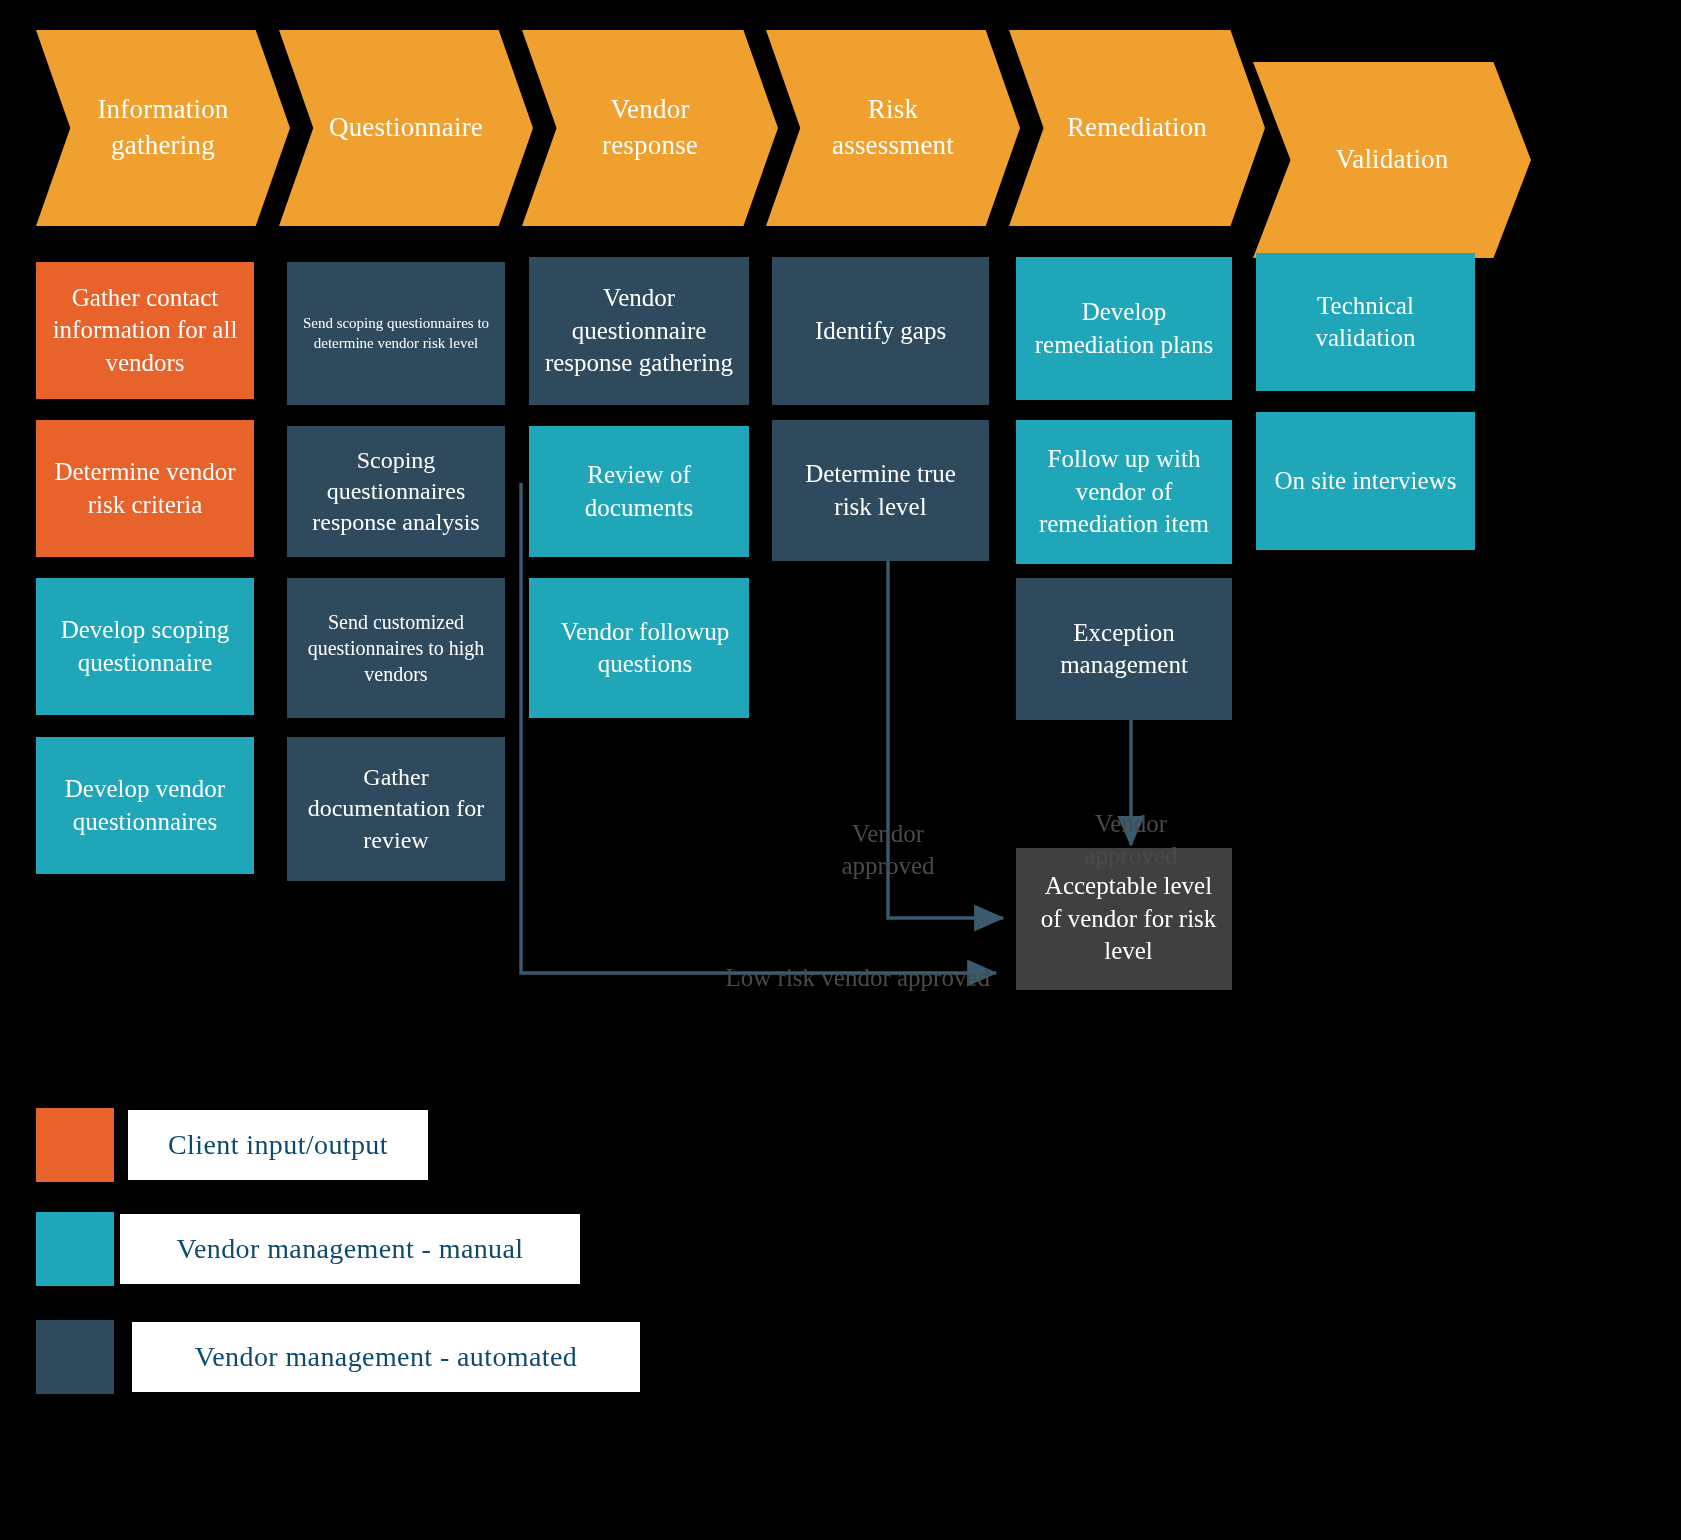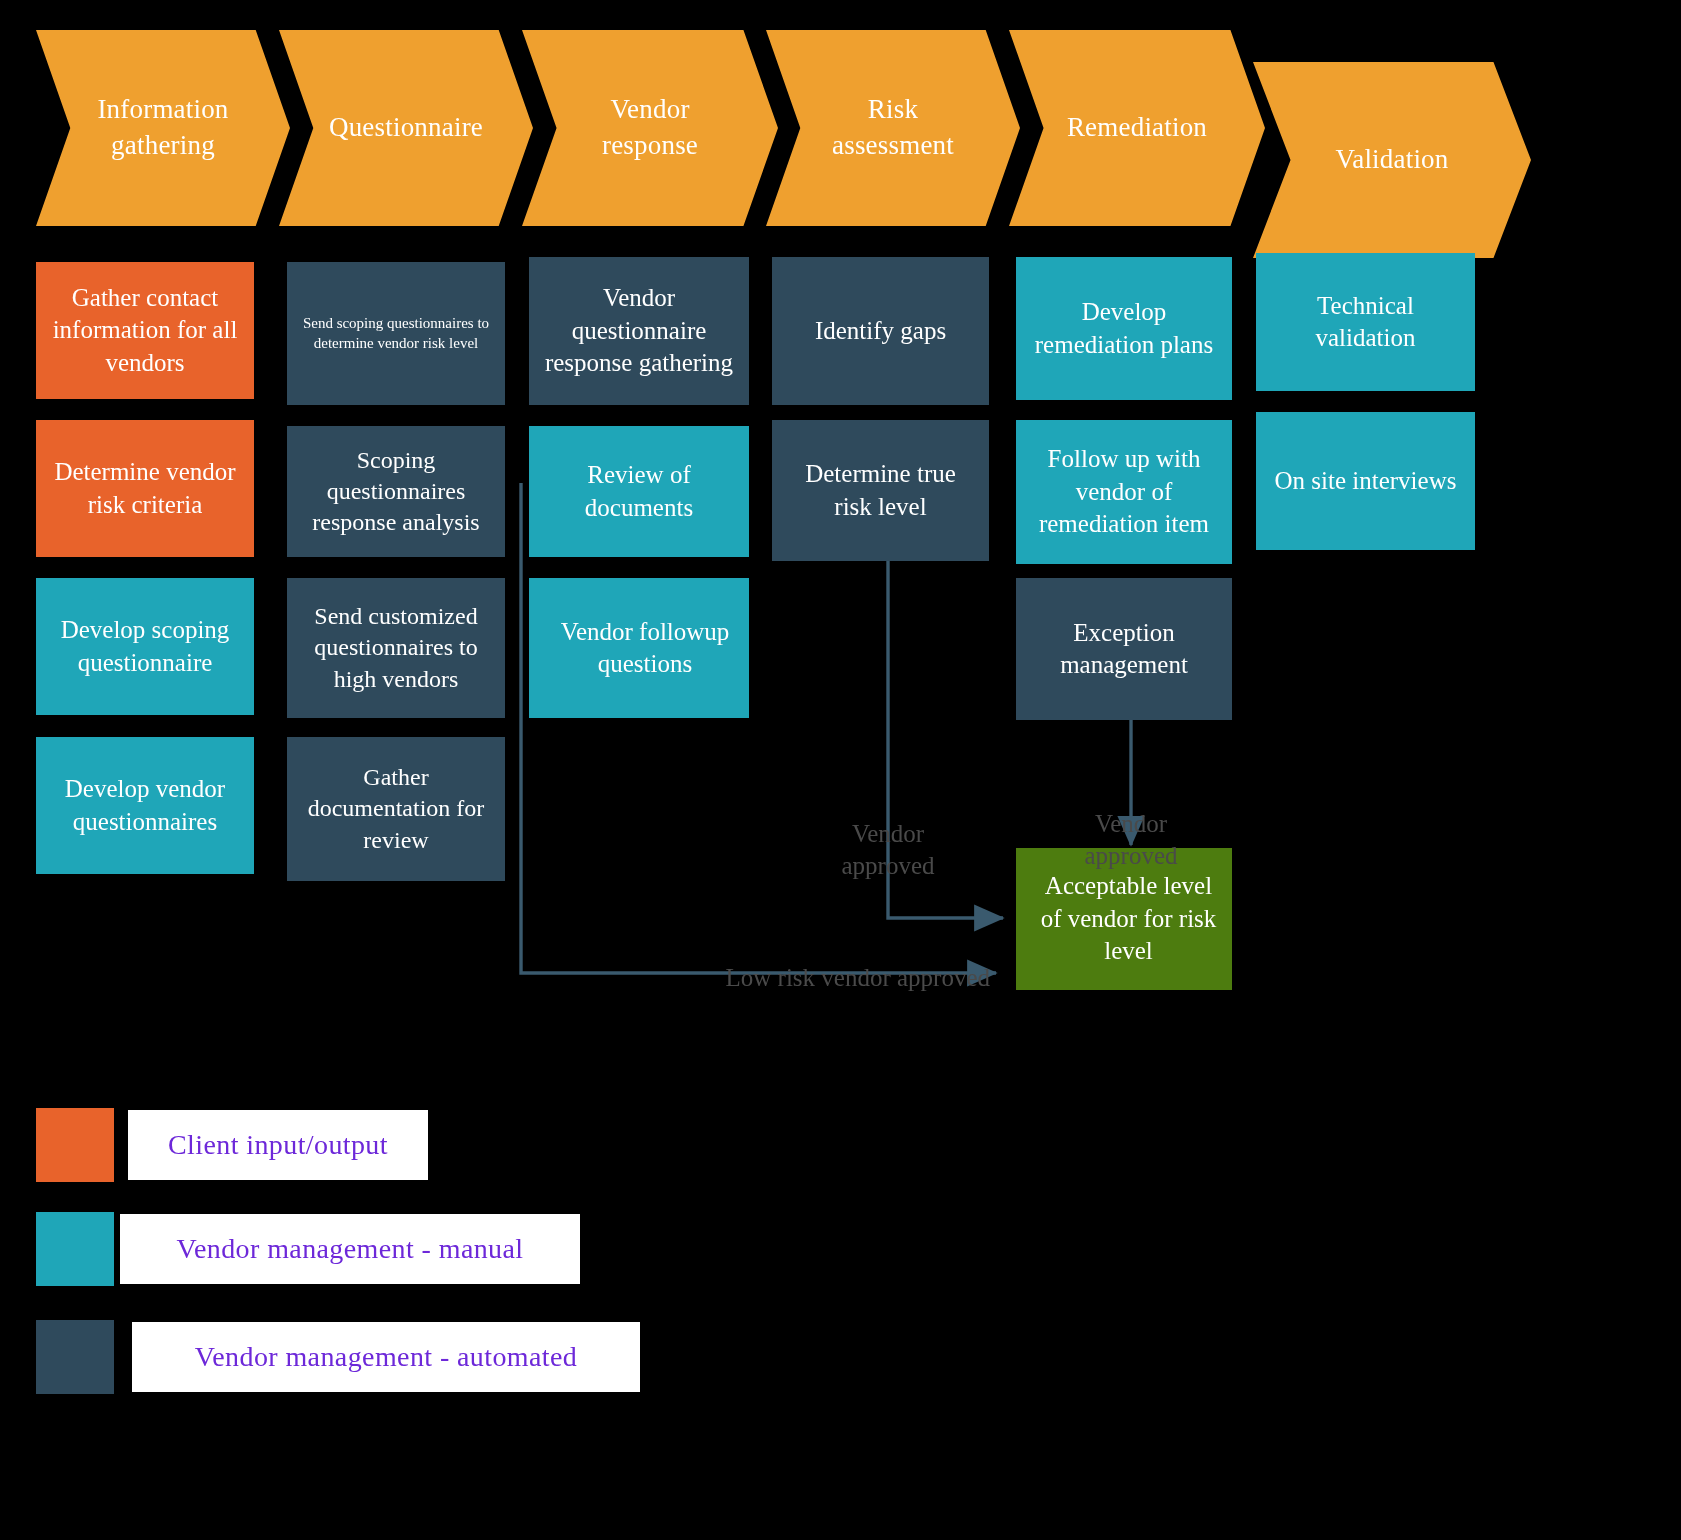--- a/index.html
+++ b/index.html
@@ -46,21 +46,21 @@
     justify-content: center;
     text-align: center;
     color: #FFFFFF;
     font-size: 25px;
     line-height: 1.30;
     padding: 6px 12px;
   }
   .c-orange { background: #E8632B; }
   .c-teal   { background: #1FA6B8; }
   .c-slate  { background: #2F4A5C; }
-  .c-mint   { background: #4d7c0f; padding-left: 21px; }
+  .c-mint   { background: #404040; padding-left: 21px; }
 
   
   svg.conn {
     position: absolute;
     left: 0; top: 0;
     width: 1681px;
     height: 1540px;
     pointer-events: none;
   }
 
@@ -80,21 +80,21 @@
     position: absolute;
     width: 78px;
     height: 74px;
   }
   .legend-plate {
     position: absolute;
     background: #FFFFFF;
     display: flex;
     align-items: center;
     justify-content: center;
-    color: #6d28d9;
+    color: #0c4a6e;
     font-size: 28px;
     letter-spacing: .4px;
   }
 </style>
 </head>
 <body>
 
 <div id="stage">
 
   <div class="chev first" style="left:36px; width:254px;">
@@ -144,21 +144,21 @@
   <div class="box c-teal" style="left:36px; top:737px; width:218px; height:137px;">
     <span>Develop vendor questionnaires</span>
   </div>
 
   <div class="box c-slate" style="left:287px; top:262px; width:218px; height:143px; font-size:15px;">
     <span>Send scoping questionnaires to determine vendor risk level</span>
   </div>
   <div class="box c-slate" style="left:287px; top:426px; width:218px; height:131px; font-size:24px;">
     <span>Scoping questionnaires response analysis</span>
   </div>
-  <div class="box c-slate" style="left:287px; top:578px; width:218px; height:140px; font-size:24px;">
+  <div class="box c-slate" style="left:287px; top:578px; width:218px; height:140px; font-size:20px;">
     <span>Send customized questionnaires to high vendors</span>
   </div>
   <div class="box c-slate" style="left:287px; top:737px; width:218px; height:144px; font-size:24px;">
     <span>Gather documentation for  review</span>
   </div>
 
   <div class="box c-slate" style="left:529px; top:257px; width:220px; height:148px;">
     <span>Vendor questionnaire response gathering</span>
   </div>
   <div class="box c-teal" style="left:529px; top:426px; width:220px; height:131px;">

